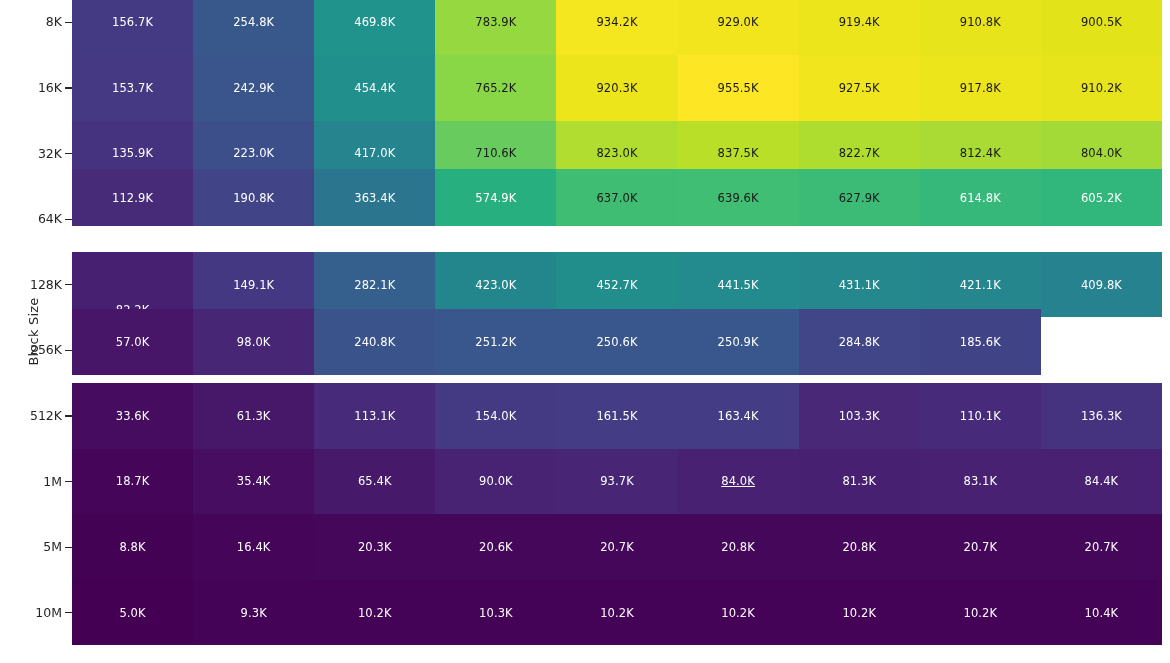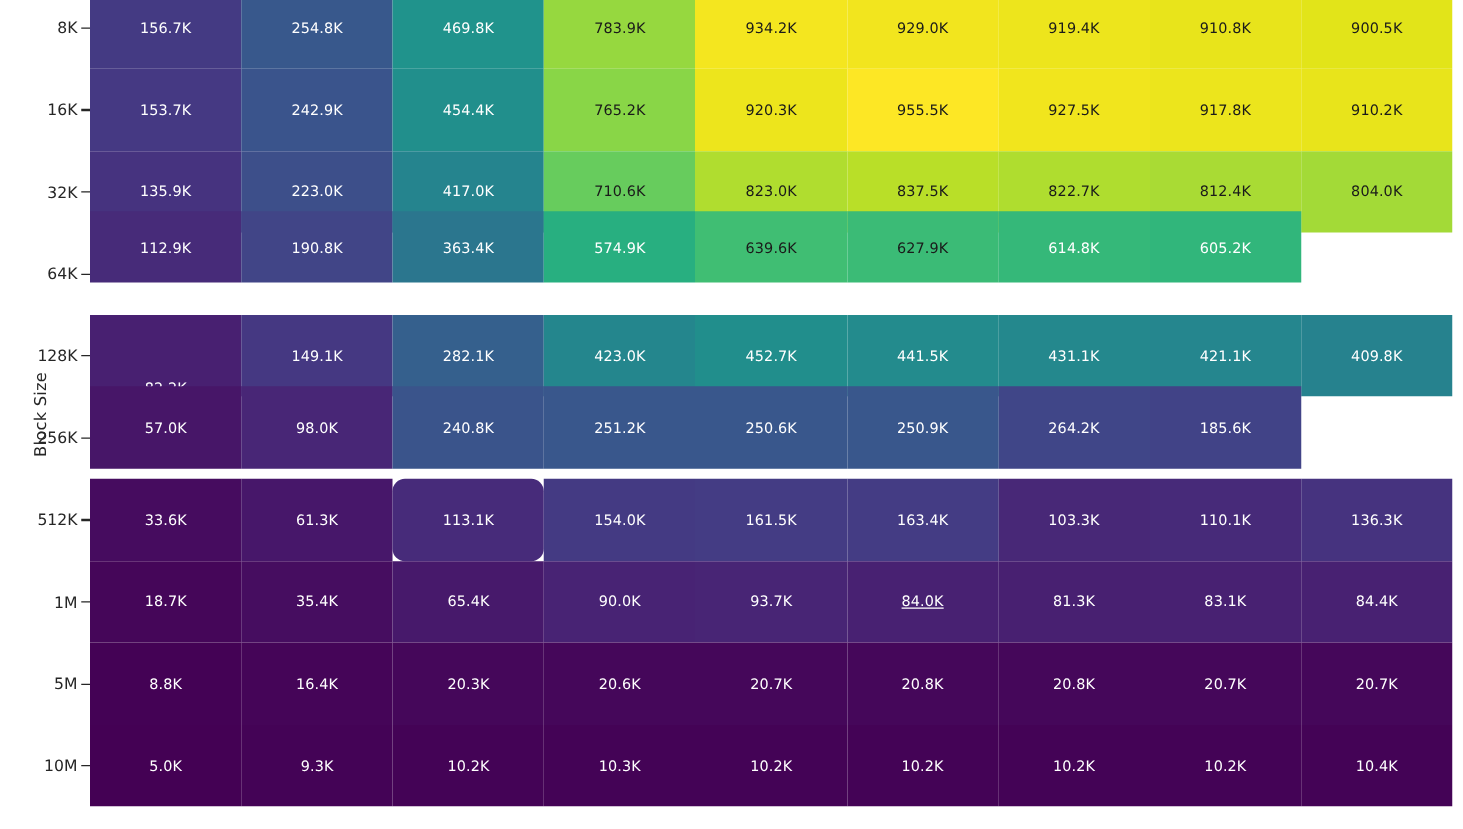--- a/index.html
+++ b/index.html
@@ -216,20 +216,23 @@
         </div>
         <div class="hm-cell" style="width: 121.111px; background: rgb(65, 69, 135); color: rgb(255, 255, 255);">
           <span>190.8K</span>
         </div>
         <div class="hm-cell" style="width: 121.111px; background: rgb(43, 118, 142); color: rgb(255, 255, 255);">
           <span>363.4K</span>
         </div>
         <div class="hm-cell" style="width: 121.111px; background: rgb(40, 175, 128); color: rgb(255, 255, 255);">
           <span>574.9K</span>
         </div>
+        <div class="hm-cell" style="width: 121.111px; background: rgb(63, 190, 115); color: rgb(26, 26, 26);">
+          <span>637.0K</span>
+        </div>
         <div class="hm-cell" style="width: 121.111px; background: rgb(64, 190, 115); color: rgb(26, 26, 26);">
           <span>639.6K</span>
         </div>
         <div class="hm-cell" style="width: 121.111px; background: rgb(59, 187, 118); color: rgb(26, 26, 26);">
           <span>627.9K</span>
         </div>
         <div class="hm-cell" style="width: 121.111px; background: rgb(53, 184, 121); color: rgb(255, 255, 255);">
           <span>614.8K</span>
         </div>
         <div class="hm-cell" style="width: 121.111px; background: rgb(49, 182, 123); color: rgb(255, 255, 255);">
@@ -278,34 +281,34 @@
         <div class="hm-cell" style="width: 121.111px; background: rgb(57, 87, 140); color: rgb(255, 255, 255);">
           <span>251.2K</span>
         </div>
         <div class="hm-cell" style="width: 121.111px; background: rgb(57, 87, 140); color: rgb(255, 255, 255);">
           <span>250.6K</span>
         </div>
         <div class="hm-cell" style="width: 121.111px; background: rgb(57, 87, 140); color: rgb(255, 255, 255);">
           <span>250.9K</span>
         </div>
         <div class="hm-cell" style="width: 121.111px; background: rgb(64, 70, 136); color: rgb(255, 255, 255);">
-          <span>264.2K</span>
+          <span>284.8K</span>
         </div>
         <div class="hm-cell" style="width: 121.111px; background: rgb(65, 67, 135); color: rgb(255, 255, 255);">
           <span>185.6K</span>
         </div>
       </div>
       <div class="hm-row" style="top: 383.1px; height: 65.6px;">
         <div class="hm-cell" style="width: 121.111px; background: rgb(70, 12, 95); color: rgb(255, 255, 255);">
           <span>33.6K</span>
         </div>
         <div class="hm-cell" style="width: 121.111px; background: rgb(71, 23, 106); color: rgb(255, 255, 255);">
           <span>61.3K</span>
         </div>
-        <div class="hm-cell" style="width: 121.111px; background: rgb(71, 43, 122); color: rgb(255, 255, 255); border-radius: 10px;">
+        <div class="hm-cell" style="width: 121.111px; background: rgb(71, 43, 122); color: rgb(255, 255, 255);">
           <span>113.1K</span>
         </div>
         <div class="hm-cell" style="width: 121.111px; background: rgb(68, 58, 131); color: rgb(255, 255, 255);">
           <span>154.0K</span>
         </div>
         <div class="hm-cell" style="width: 121.111px; background: rgb(68, 60, 132); color: rgb(255, 255, 255);">
           <span>161.5K</span>
         </div>
         <div class="hm-cell" style="width: 121.111px; background: rgb(68, 60, 132); color: rgb(255, 255, 255);">
           <span>163.4K</span>

